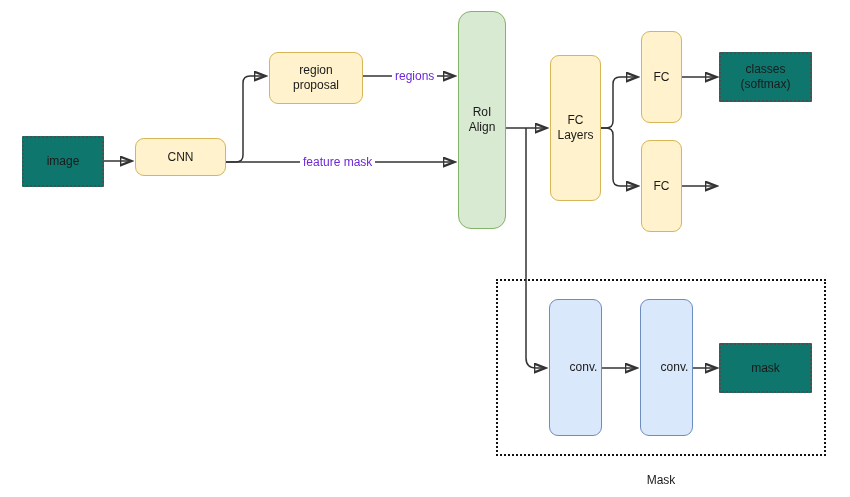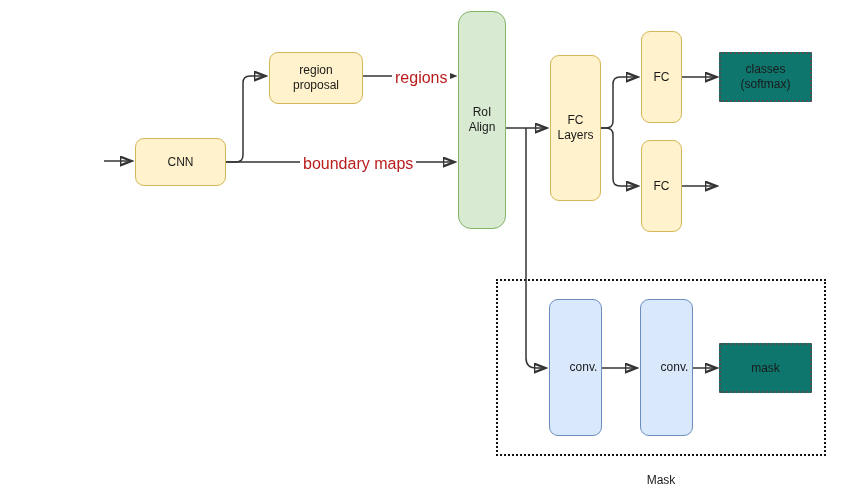--- a/index.html
+++ b/index.html
@@ -63,22 +63,22 @@
   }
   .group-label {
     position: absolute;
     font-size: 12px;
     color: #1a1a1a;
     text-align: center;
     z-index: 3;
   }
   .edge-label {
     position: absolute;
-    font-size: 16px;
-    color: #b91c1c;
+    font-size: 12px;
+    color: #6d28d9;
     background: #ffffff;
     padding: 0 3px;
     white-space: nowrap;
     z-index: 4;
   }
   svg.wires {
     position: absolute;
     left: 0;
     top: 0;
     width: 850px;
@@ -126,22 +126,23 @@
     <path d="M682,186 L716,186" marker-end="url(#arrow)"></path>
 
     <path d="M602,368 L636,368" marker-end="url(#arrow)"></path>
 
     <path d="M693,368 L716,368" marker-end="url(#arrow)"></path>
   </svg>
 
   <div class="group-box" style="left:496px; top:279px; width:330px; height:177px;"></div>
   <div class="group-label" style="left:596px; top:473px; width:130px;">Mask</div>
 
+  <div class="node n-dotted" style="left:22px; top:136px; width:82px; height:51px;">image</div>
 
-  <div class="node n-yellow" style="left:135px; top:138px; width:91px; height:48px;">CNN</div>
+  <div class="node n-yellow" style="left:135px; top:138px; width:91px; height:38px;">CNN</div>
 
   <div class="node n-yellow" style="left:269px; top:52px; width:94px; height:52px;">region
 proposal</div>
 
   <div class="node n-green" style="left:458px; top:11px; width:48px; height:218px;">RoI
 Align</div>
 
   <div class="node n-yellow" style="left:550px; top:55px; width:51px; height:146px;">FC
 Layers</div>
 
@@ -154,15 +155,15 @@
 
 
   <div class="node n-blue" style="left:549px; top:299px; width:53px; height:137px;">conv.</div>
 
   <div class="node n-blue" style="left:640px; top:299px; width:53px; height:137px;">conv.</div>
 
   <div class="node n-dotted" style="left:719px; top:343px; width:93px; height:50px;">mask</div>
 
   <div class="edge-label" style="left:392px; top:69px;">regions</div>
 
-  <div class="edge-label" style="left:300px; top:155px;">boundary maps</div>
+  <div class="edge-label" style="left:300px; top:155px;">feature mask</div>
 
 </div>
 
 </body></html>

